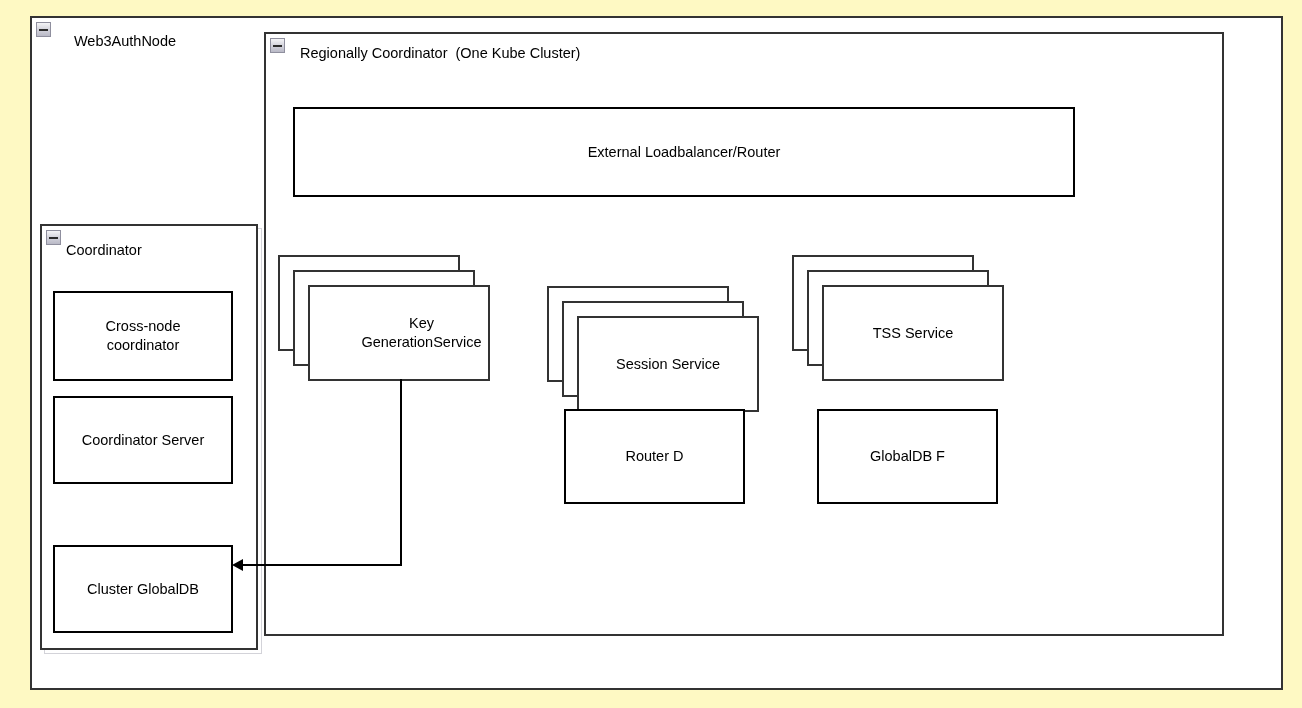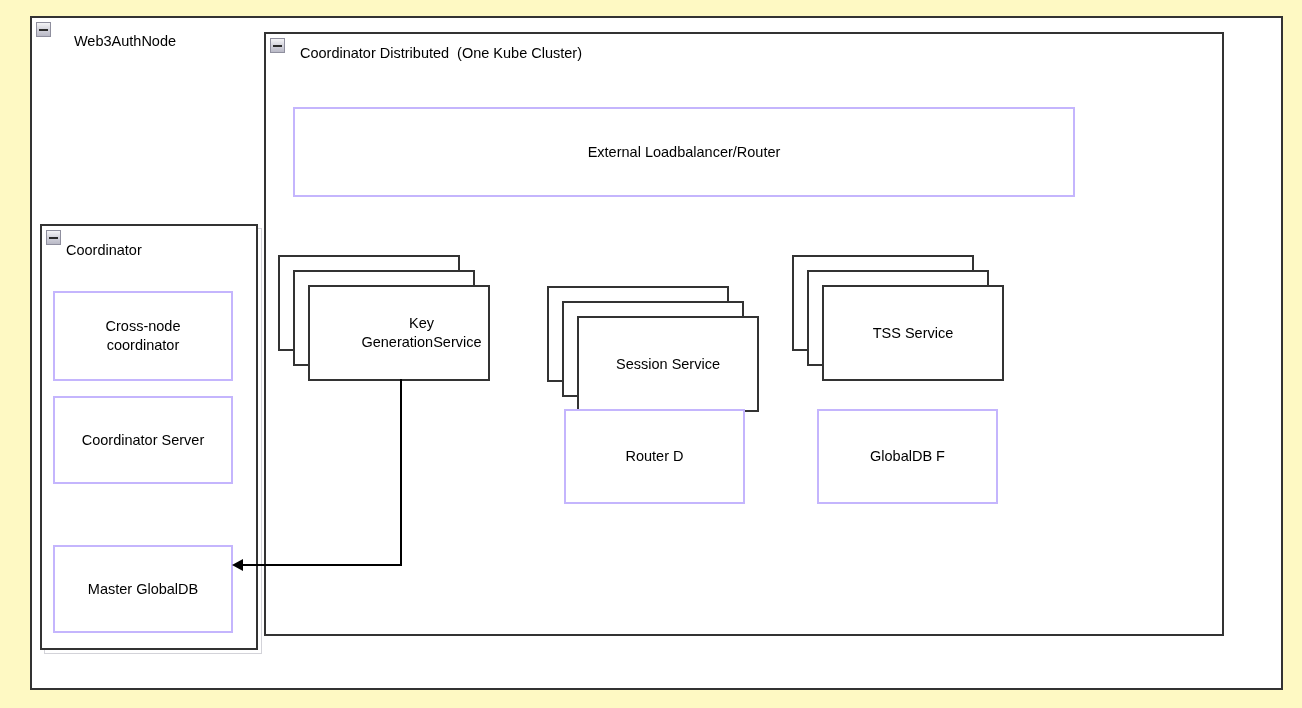--- a/index.html
+++ b/index.html
@@ -22,21 +22,21 @@
   .container-box {
     position: absolute;
     box-sizing: border-box;
     background: #ffffff;
     border: 2px solid #333333;
   }
   .leaf-box {
     position: absolute;
     box-sizing: border-box;
     background: #ffffff;
-    border: 2px solid #c4b5fd;
+    border: 2px solid #000000;
     display: flex;
     align-items: center;
     justify-content: center;
     text-align: center;
     line-height: 1.28;
     font-size: 14.5px;
     color: #000000;
   }
   .leaf-box span { display: block; }
 
@@ -132,21 +132,21 @@
   <div class="container-box" style="left:30px; top:16px; width:1253px; height:674px;"></div>
 
   <div class="collapse-icon" style="left:36px; top:22px;"></div>
 
   <div class="group-label" style="left:50px; top:32px; width:150px;"><span>Web3Auth</span><span>Node</span></div>
 
   <div class="container-box" style="left:264px; top:32px; width:960px; height:604px;"></div>
 
   <div class="collapse-icon" style="left:270px; top:38px;"></div>
 
-  <div class="group-label left-align" style="left:300px; top:44px; width:300px;"><span>Coordinator Distributed</span><span style="padding-left:8px;">(One Kube Cluster)</span></div>
+  <div class="group-label left-align" style="left:300px; top:44px; width:300px;"><span>Regionally Coordinator</span><span style="padding-left:8px;">(One Kube Cluster)</span></div>
 
   <div class="leaf-box" style="left:293px; top:107px; width:782px; height:90px;">
     <span>External Loadbalancer/Router</span>
   </div>
 
   <div class="coordinator-shell" style="left:44px; top:228px; width:218px; height:426px;"></div>
 
   <div class="coordinator-inner" style="left:40px; top:224px; width:218px; height:426px;"></div>
 
   <div class="collapse-icon" style="left:46px; top:230px;"></div>
@@ -158,21 +158,21 @@
         <span>Cross-node</span>
         <span>coordinator</span>
       </span>
   </div>
 
   <div class="leaf-box" style="left:53px; top:396px; width:180px; height:88px;">
     <span>Coordinator Server</span>
   </div>
 
   <div class="leaf-box" style="left:53px; top:545px; width:180px; height:88px;">
-    <span>Master GlobalDB</span>
+    <span>Cluster GlobalDB</span>
   </div>
 
   <div class="stack" style="left:278px; top:255px; width:212px; height:126px;">
     <div class="layer back2" style="width:182px; height:96px;"></div>
     <div class="layer back1" style="width:182px; height:96px;"></div>
     <div class="layer front" style="width:182px; height:96px;padding-left:45px;">
       <span><span>Key Generation</span><span>Service</span></span>
     </div>
   </div>
 

